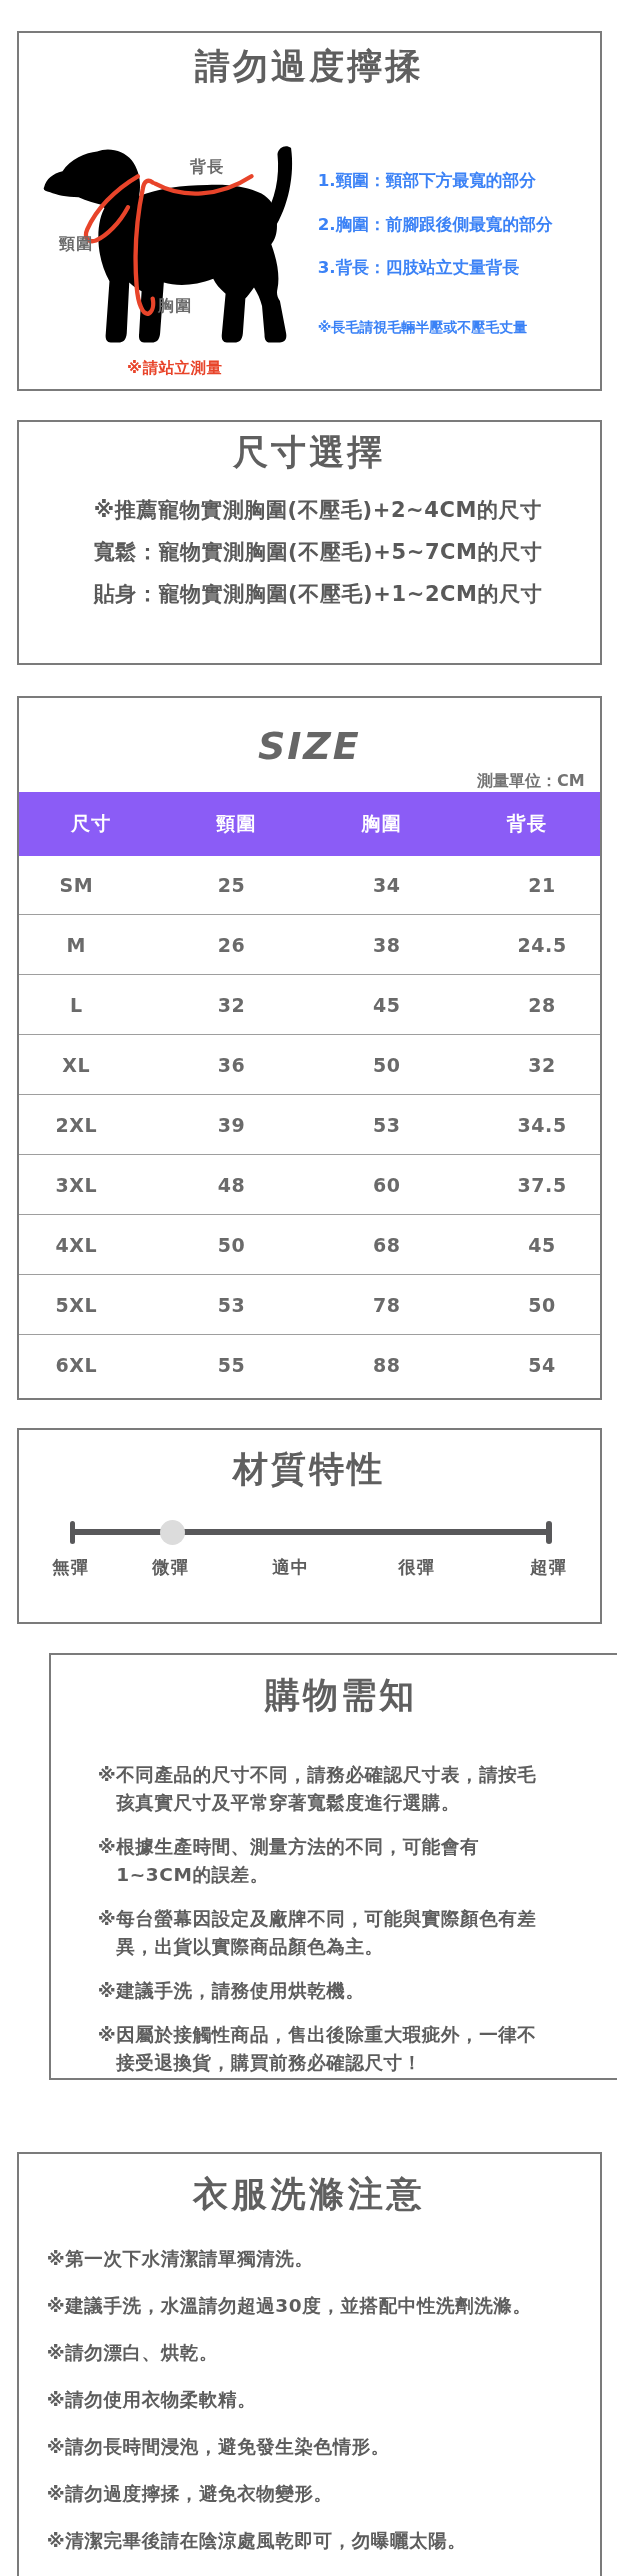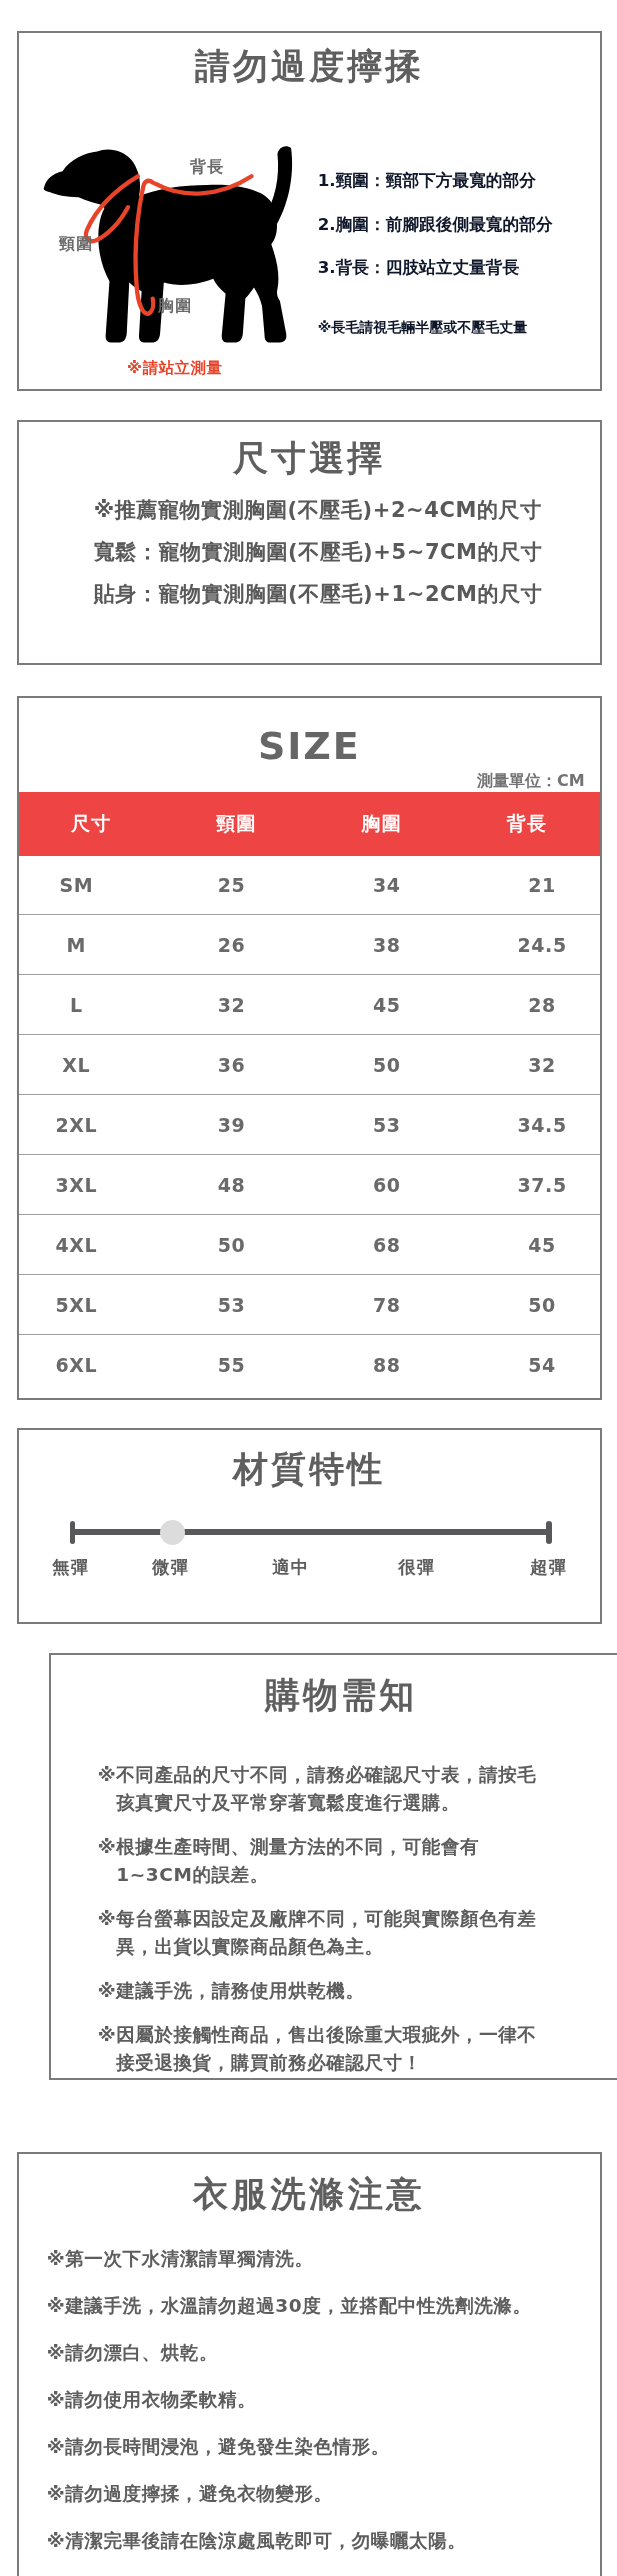--- a/index.html
+++ b/index.html
@@ -7,45 +7,45 @@
         font-family:"DejaVu Sans",sans-serif;font-weight:bold;color:#5a5a5a;overflow:hidden;}
   .box{position:absolute;left:16.7px;width:585px;border:2.5px solid #7b7b7b;background:#fff;box-sizing:border-box;}
   .s1{top:31px;height:360px;}
   .s2{top:420px;height:245px;}
   .s3{top:696px;height:704px;}
   .s4{top:1428px;height:196px;}
   .s5{top:1653px;height:427px;margin-left:32px;}
   .s6{top:2112px;height:441px;margin-top:40px;}
   .sec-title{margin:0;text-align:center;font-size:35px;line-height:1.05;color:#5f5f5f;letter-spacing:3.1px;}
   .s1 .sec-title{padding-top:15px;}
-  .s2 .sec-title{padding-top:18px;}
+  .s2 .sec-title{padding-top:12px;}
   .s4 .sec-title{padding-top:21px;}
   .s5 .sec-title{padding-top:22px;}
   .s6 .sec-title{padding-top:22px;}
 
   
   .dog-wrap{position:absolute;left:15.4px;top:105px;width:272px;height:247px;}
   .dog-wrap svg{position:absolute;left:0;top:0;}
   .m-label{position:absolute;font-size:16px;color:#6a6a6a;letter-spacing:1.2px;white-space:nowrap;}
   .m-label.back{left:156px;top:18.5px;}
   .m-label.neck{left:25px;top:96px;}
   .m-label.chest{left:124px;top:158px;}
   .stand-note{position:absolute;left:93px;top:220px;font-size:15.4px;letter-spacing:0.6px;white-space:nowrap;}
-  .measure-list{position:absolute;left:299px;top:138px;width:278px;font-size:16.7px;color:#0f172a;}
+  .measure-list{position:absolute;left:299px;top:138px;width:278px;font-size:16.7px;color:#3b82f6;}
   .measure-list p{margin:0 0 25px 0;line-height:18.5px;white-space:nowrap;}
   .measure-list p.small-note{margin-top:41px;font-size:14px;margin-bottom:0;}
 
   
   .s2 .lines{position:absolute;left:75px;top:79px;right:25px;}
   .s2 .lines p{margin:0 0 23.5px 0;font-size:21px;line-height:18.5px;color:#595959;white-space:nowrap;letter-spacing:0.6px;}
 
   
-  .size-title{position:absolute;top:26px;left:0;right:0;text-align:center;font-size:38px;color:#666;letter-spacing:1.9px;margin:0;}
+  .size-title{position:absolute;top:26px;left:0;right:0;text-align:center;font-size:38px;color:#666;letter-spacing:1.9px;margin:0;font-style:italic;}
   .size-unit{position:absolute;top:73px;right:15px;font-size:16px;color:#737373;}
-  .size-header{position:absolute;top:94px;left:0;right:0;height:64px;background:#ef4444;
+  .size-header{position:absolute;top:94px;left:0;right:0;height:64px;background:#8b5cf6;
                display:grid;grid-template-columns:repeat(4,1fr);align-items:center;}
   .size-header span{text-align:center;color:#ffffff;font-size:19px;letter-spacing:1.2px;}
   .size-body{position:absolute;top:157px;left:0;right:0;}
   .size-row{display:grid;grid-template-columns:repeat(4,1fr);align-items:center;height:60px;
             border-bottom:1.9px solid #9e9e9e;box-sizing:border-box;gap:40px;}
   .size-row:last-child{border-bottom:none;}
   .size-row span{text-align:center;font-size:19px;color:#6a6a6a;letter-spacing:0.6px;}
 
   
   .slider{position:absolute;left:52px;top:93px;width:480px;height:25px;}

